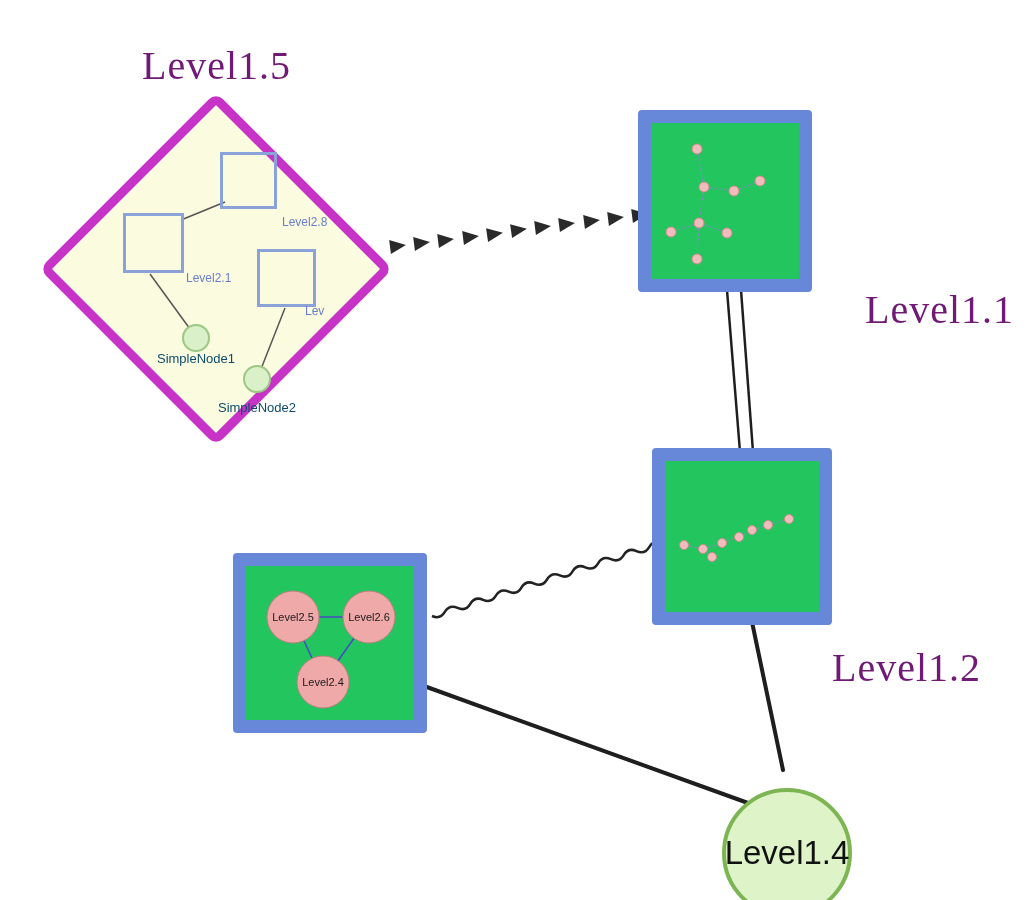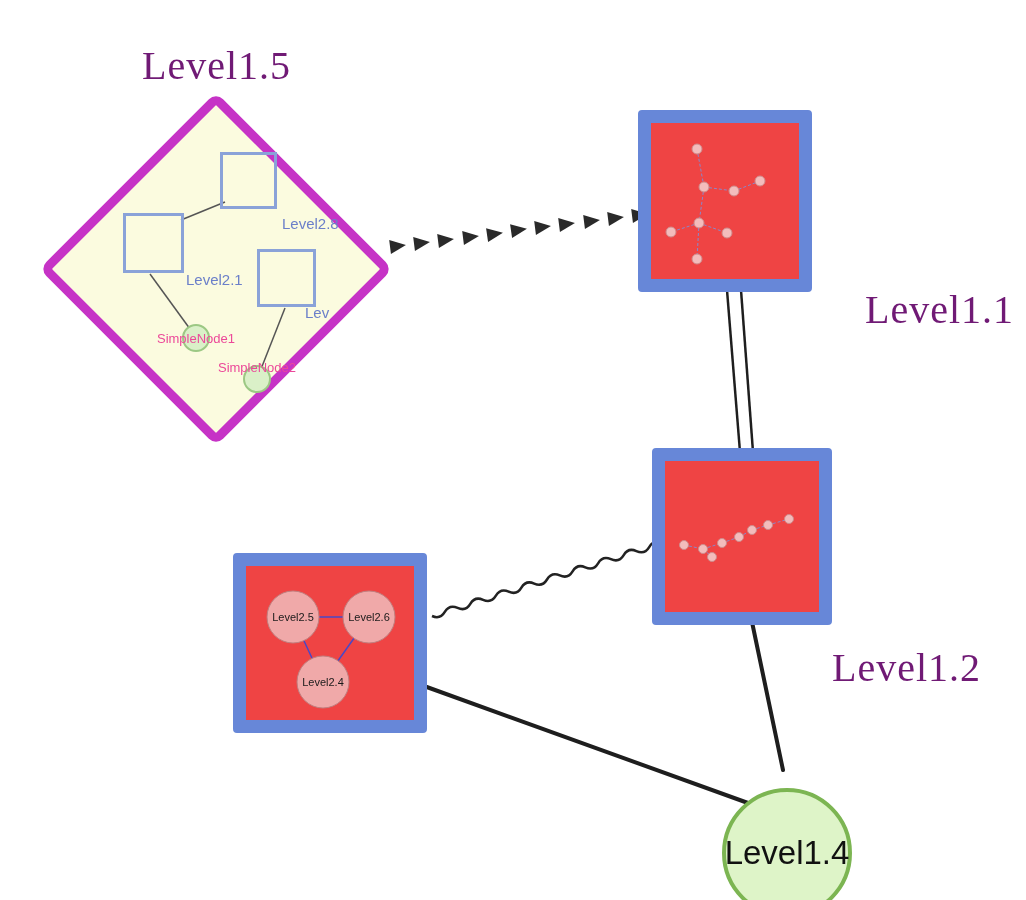--- a/index.html
+++ b/index.html
@@ -8,33 +8,33 @@
 
   .main-label { position:absolute; font-size:40px; color:#701a75; letter-spacing:1px;
                 white-space:nowrap; z-index:4;font-family:Liberation Serif, serif; }
 
   #diamond { position:absolute; left:91px; top:144px; width:250px; height:250px;
              background:#fbfbdf; border:9px solid #c633c6; border-radius:10px;
              transform:rotate(45deg); z-index:1; }
 
   #edges-svg { position:absolute; left:0; top:0; z-index:2; pointer-events:none; }
 
-  .box { position:absolute; border:13px solid #6787d8; background:#ef4444;
+  .box { position:absolute; border:13px solid #6787d8; background:#22c55e;
          border-radius:4px; z-index:3; }
   .mini-svg { display:block; width:100%; height:100%; }
 
   .inner-square { position:absolute; width:57px; height:57px;
                   border:3px solid #8aa2d8; background:transparent; z-index:3; }
 
-  .small-label { position:absolute; font-size:15px; color:#6b7fc9; z-index:4; white-space:nowrap; }
+  .small-label { position:absolute; font-size:12px; color:#6b7fc9; z-index:4; white-space:nowrap; }
 
   .green-circle { position:absolute; width:28px; height:28px; border-radius:50%;
                   background:#daf0c8; border:2px solid #9cc884; z-index:3; }
-  .node-label { position:absolute; font-size:13px; color:#ec4899; z-index:4;
-                width:140px; text-align:center; white-space:nowrap; }
+  .node-label { position:absolute; font-size:13px; color:#0c4a6e; z-index:4;
+                width:140px; text-align:center; white-space:nowrap;margin-top:20px; }
 
   #level14-circle { position:absolute; left:722px; top:788px; width:130px; height:130px;
                     border-radius:50%; background:#def4c8; border:4px solid #7cb552;
                     z-index:3; display:flex; align-items:center; justify-content:center; }
   #level14-label { font-size:33px; color:#111111; white-space:nowrap; z-index:4; }
 </style>
 </head>
 <body>
 
 <div id="stage">
@@ -67,21 +67,21 @@
   <div class="inner-square" style="left:123px; top:213px; width:61px; height:60px;"></div>
   <div class="inner-square" style="left:257px; top:249px; width:59px; height:58px;"></div>
 
   <div class="small-label" style="left:282px; top:215px;">Level2.8</div>
   <div class="small-label" style="left:186px; top:271px;">Level2.1</div>
   <div class="small-label" style="left:305px; top:304px;">Lev</div>
 
   <div class="green-circle" style="left:182px; top:324px;"></div>
   <div class="green-circle" style="left:243px; top:365px;"></div>
   <div class="node-label" style="left:126px; top:331px;">SimpleNode1</div>
-  <div class="node-label" style="left:187px; top:360px;">SimpleNode2</div>
+  <div class="node-label" style="left:187px; top:380px;">SimpleNode2</div>
 
   <div class="box" style="left:638px; top:110px; width:174px; height:182px;">
     <svg class="mini-svg" viewBox="0 0 148 156">
         <line x1="46" y1="26" x2="53" y2="64" stroke="#8888cc" stroke-width="1" stroke-dasharray="3 2"></line>
         <line x1="53" y1="64" x2="83" y2="68" stroke="#8888cc" stroke-width="1" stroke-dasharray="3 2"></line>
         <line x1="83" y1="68" x2="109" y2="58" stroke="#8888cc" stroke-width="1" stroke-dasharray="3 2"></line>
         <line x1="53" y1="64" x2="48" y2="100" stroke="#8888cc" stroke-width="1" stroke-dasharray="3 2"></line>
         <line x1="48" y1="100" x2="20" y2="109" stroke="#8888cc" stroke-width="1" stroke-dasharray="3 2"></line>
         <line x1="48" y1="100" x2="76" y2="110" stroke="#8888cc" stroke-width="1" stroke-dasharray="3 2"></line>
         <line x1="48" y1="100" x2="46" y2="136" stroke="#8888cc" stroke-width="1" stroke-dasharray="3 2"></line>

